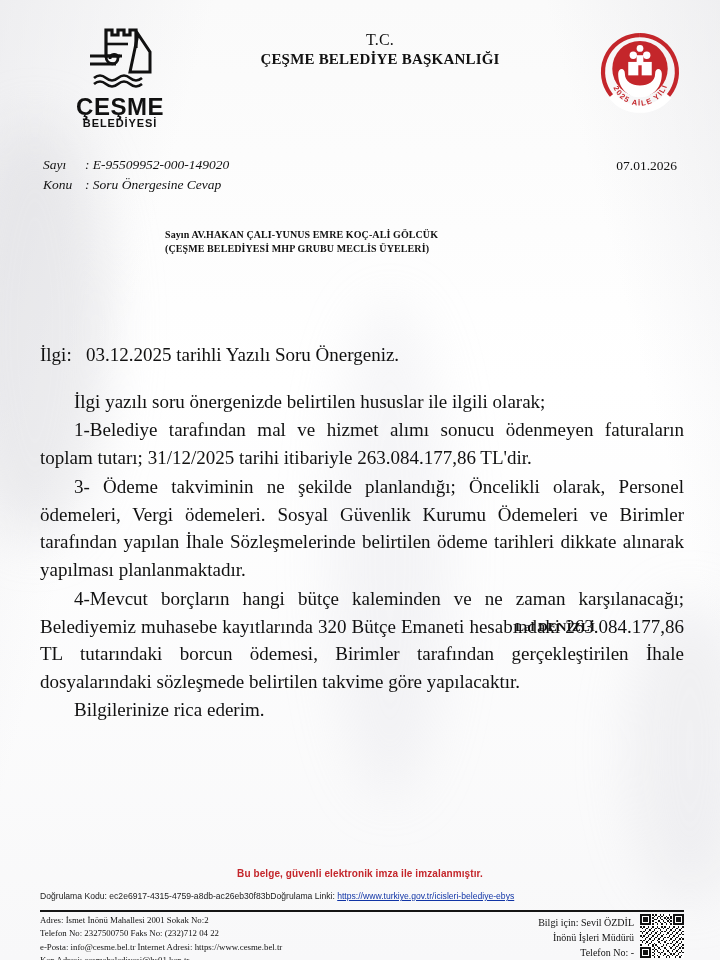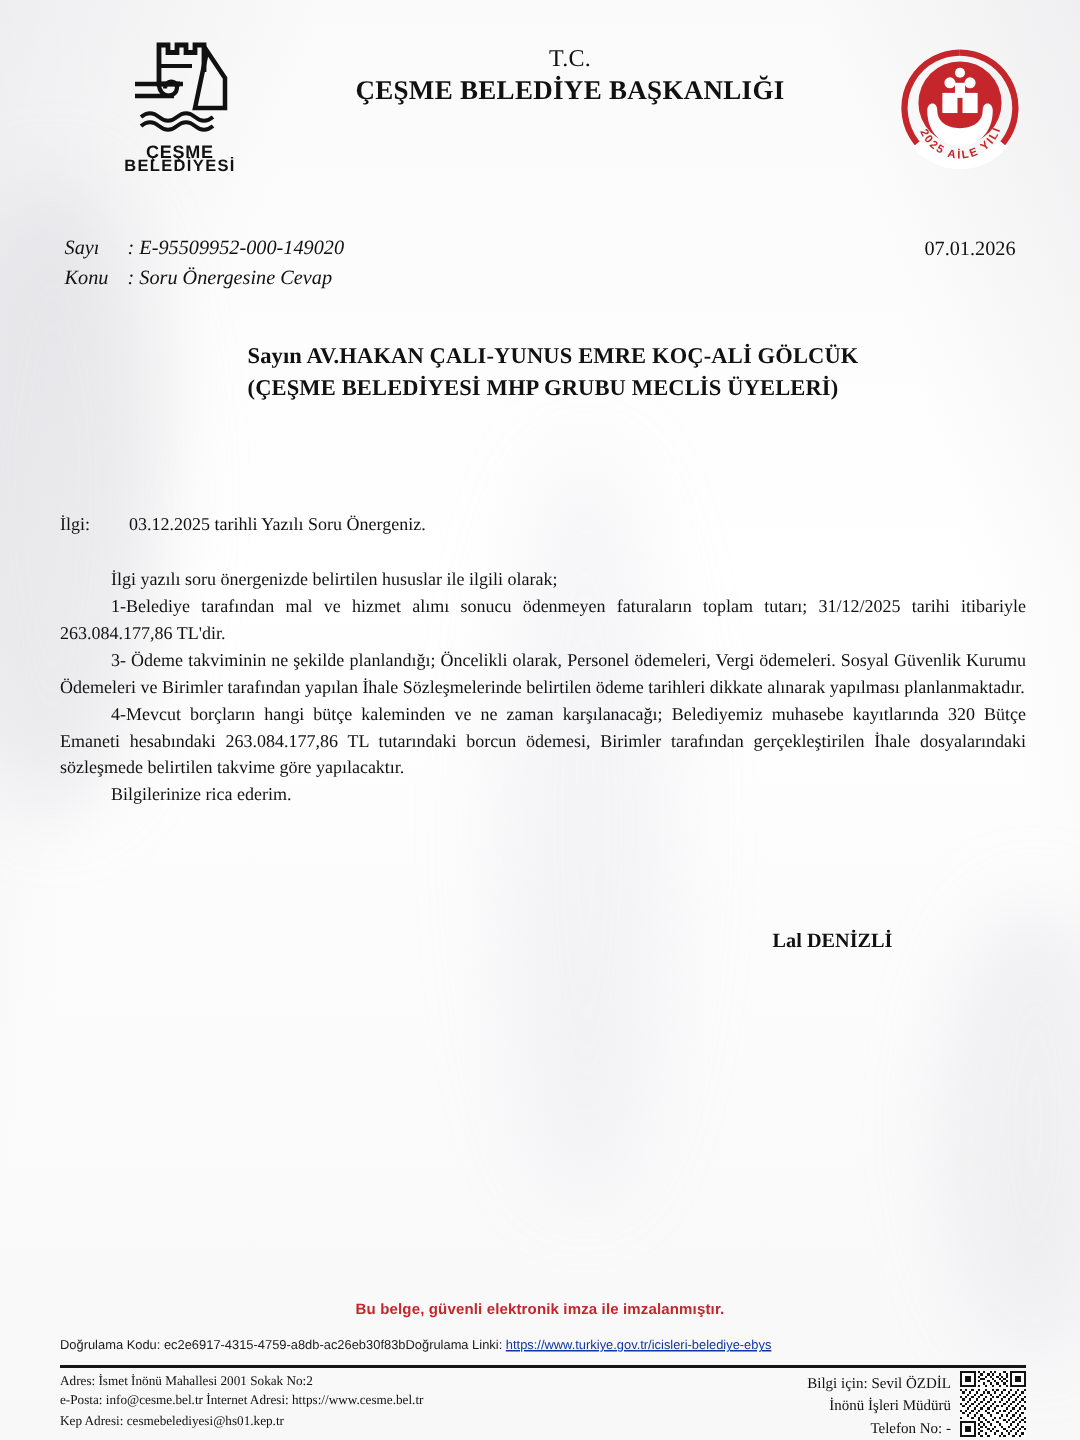--- a/index.html
+++ b/index.html
@@ -43,21 +43,21 @@
   .logo-block {
     position: absolute;
     left: 60px; top: 12px;
     width: 120px;
     text-align: center;
   }
   .logo-mark { display: block; margin: 0 auto; }
   .logo-name {
     font-family: "Liberation Sans", "DejaVu Sans", sans-serif;
     font-weight: bold;
-    font-size: 12px;
+    font-size: 24px;
     letter-spacing: 0.5px;
     line-height: 1.02;
     color: #111;
     margin-top: 1px;
   }
   .logo-sub {
     font-family: "Liberation Sans", "DejaVu Sans", sans-serif;
     font-weight: bold;
     font-size: 11px;
     letter-spacing: 0.9px;
@@ -70,21 +70,21 @@
     left: 200px; top: 16px;
     width: 360px;
     text-align: center;
     line-height: 1.22;
   }
   .header-title .tc {
     font-size: 16px;
     letter-spacing: 0.2px;
   }
   .header-title .org {
-    font-size: 18px;
+    font-size: 15px;
     font-weight: bold;
     letter-spacing: 0.2px;
   }
   .emblem {
     position: absolute;
     right: 38px; top: 16px;
     width: 84px; height: 84px;
   }
 
   
@@ -100,32 +100,32 @@
   .doc-date {
     position: absolute;
     right: 43px; top: 158px;
     font-size: 13.5px;
   }
 
   
   .addressee {
     position: absolute;
     left: 165px; top: 228px;
-    font-size: 15px;
+    font-size: 10px;
     font-weight: bold;
     line-height: 1.38;
     letter-spacing: 0.1px;
   }
 
   
   .body-block {
     position: absolute;
     left: 40px; top: 341px;
     width: 644px;
-    font-size: 12px;
+    font-size: 19px;
     line-height: 1.46;
   }
   .ilgi-row {
     margin-bottom: 19px;
     white-space: nowrap;
   }
   .ilgi-key { display: inline-block; width: 46px; }
   p.para {
     margin: 0;
     text-align: justify;
@@ -313,20 +313,21 @@
       <span>Doğrulama Linki:</span>
       <span class="lnk">https://www.turkiye.gov.tr/icisleri-belediye-ebys</span>
     </div>
   </div>
 
   <div class="footer-rule"></div>
 
   <div class="footer-cols">
     <div class="footer-left">
       <div>Adres: İsmet İnönü Mahallesi 2001 Sokak No:2</div>
+      <div>Telefon No: 2327500750 Faks No: (232)712 04 22</div>
       <div>e-Posta: info@cesme.bel.tr İnternet Adresi: https://www.cesme.bel.tr</div>
       <div>Kep Adresi: cesmebelediyesi@hs01.kep.tr</div>
     </div>
 
     <div class="footer-right-wrap">
       <div class="footer-right">
         <div>Bilgi için: Sevil ÖZDİL</div>
         <div>İnönü İşleri Müdürü</div>
         <div>Telefon No: -</div>
       </div>

